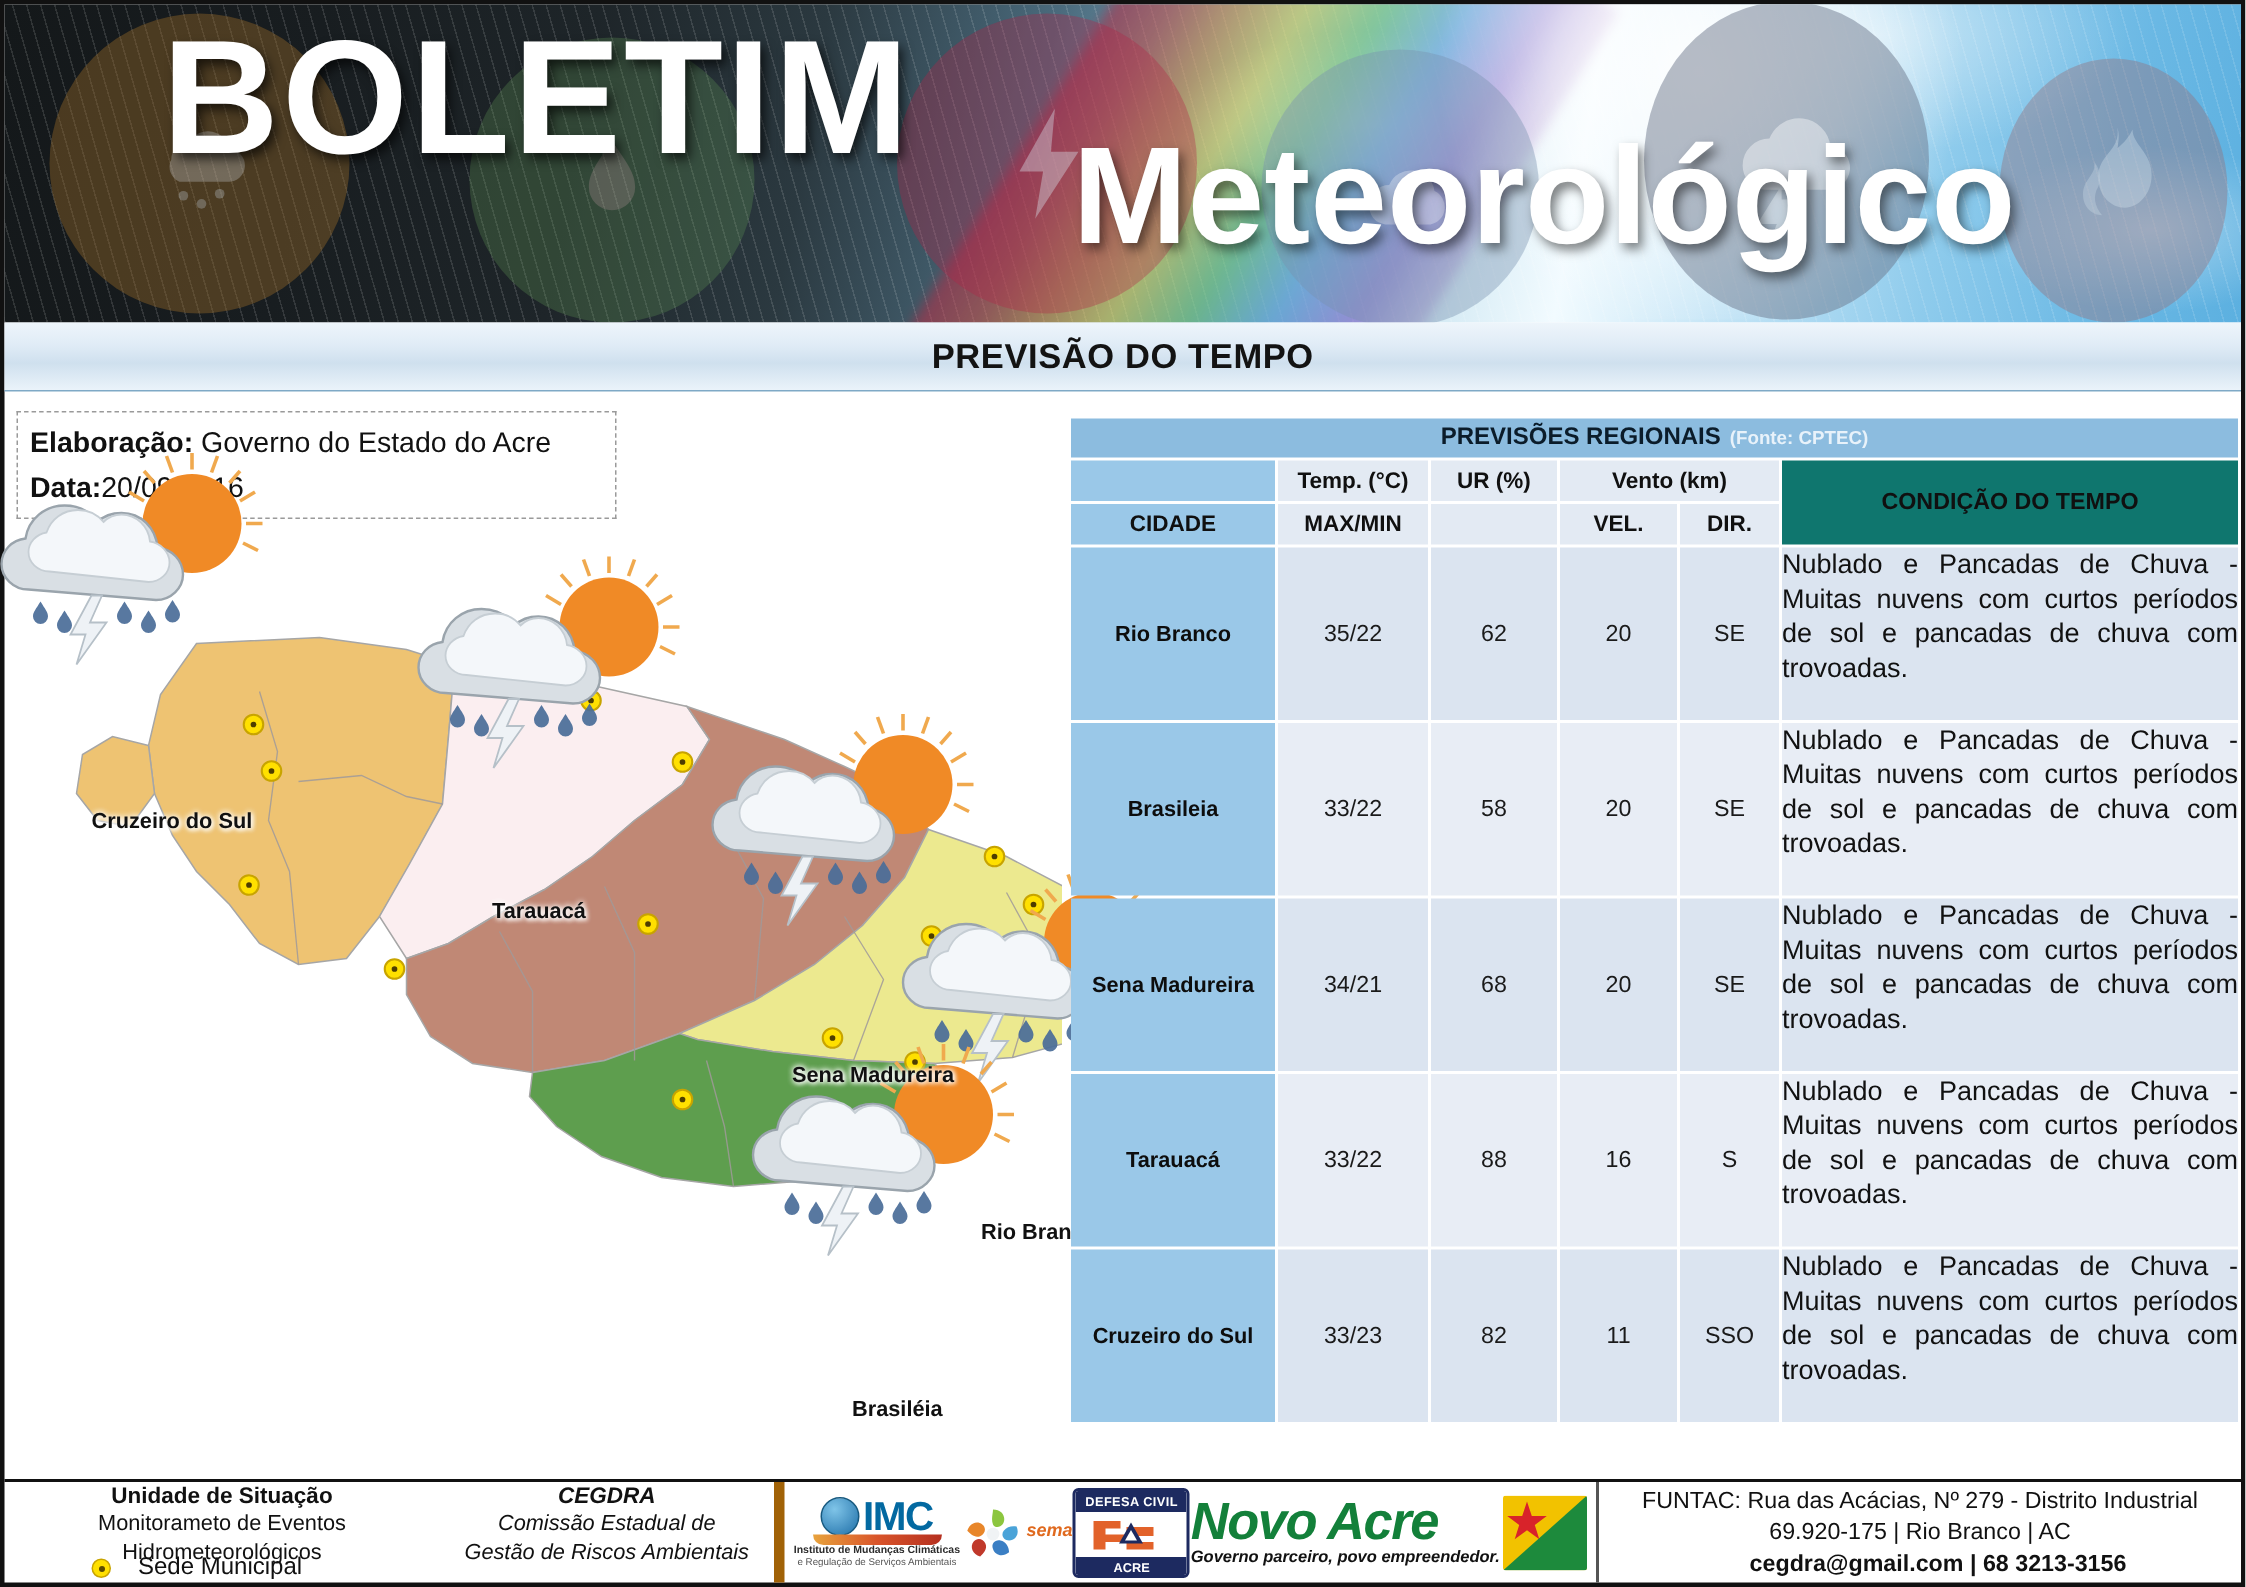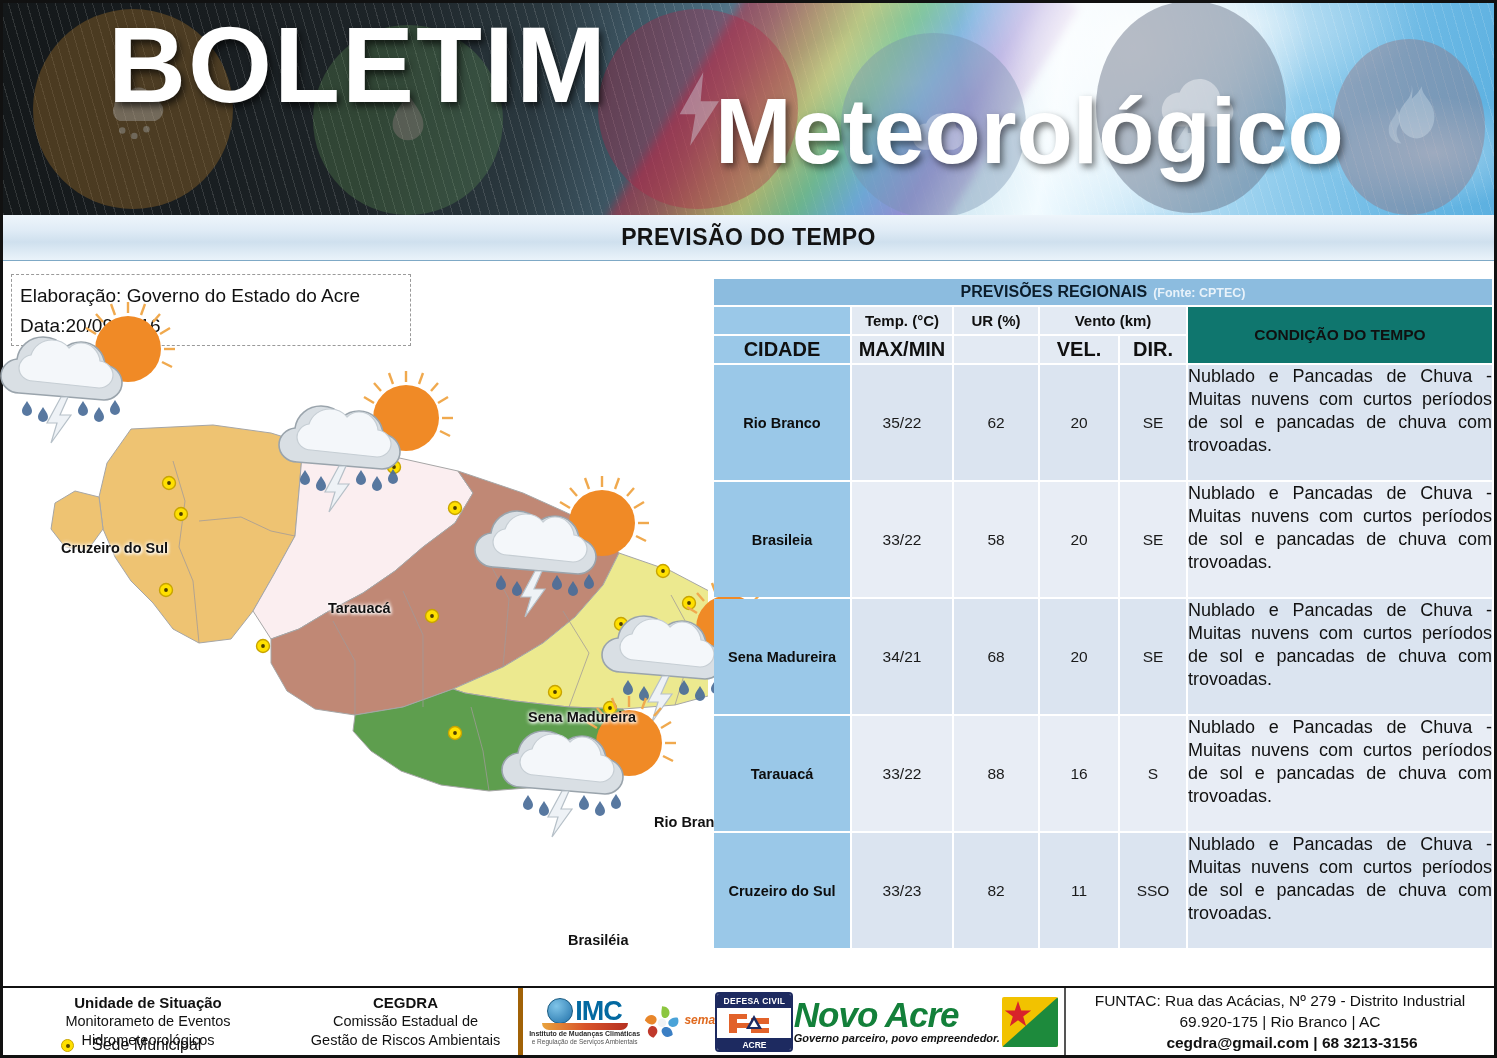--- a/index.html
+++ b/index.html
@@ -79,21 +79,21 @@
   }
   .subbar span { font-size:23px; font-weight:bold; color:#131313; letter-spacing:.4px; }
 
   
   .leftpanel { position:absolute; left:0; top:258px; width:705px; height:718px; }
   .metabox {
     position:absolute; left:8px; top:13px; width:400px; height:72px;
     border:1px dashed #9a9a9a; padding:6px 4px 0 8px;
   }
   .metarow { font-size:19px; color:#111; line-height:30px; white-space:nowrap; }
-  .metarow b { font-weight:normal; }
+  .metarow b { font-weight:bold; }
 
   
   .map { position:absolute; left:0; top:110px; width:705px; height:600px; }
   .map svg { display:block; }
   .citylabel {
     position:absolute; font-size:14.5px; font-weight:bold; color:#111;
     text-shadow:0 0 4px #fff, 0 0 4px #fff, 1px 1px 3px #fff;
     white-space:nowrap;
   }
   .wicon { position:absolute; }
@@ -116,21 +116,21 @@
   table.fc { border-collapse:separate; border-spacing:2px; width:100%; }
   table.fc th, table.fc td { padding:0; }
   .th-title {
     background:#8cbcdf; text-align:center; height:26px;
     font-size:16px; font-weight:bold; color:#0b1c2a;
   }
   .th-title small { font-size:12.5px; color:#e8f2fa; font-weight:bold; margin-left:6px; }
   .th-blue { background:#9ac8e8; }
   .th-lite { background:#e3eaf3; }
   .hcell { height:27px; text-align:center; font-size:15px; font-weight:bold; color:#101010; }
-  .hcell2 { height:27px; text-align:center; font-size:20px; font-weight:bold; color:#101010; }
+  .hcell2 { height:27px; text-align:center; font-size:15px; font-weight:bold; color:#101010; }
   .cond-head {
     background:#0f766e; text-align:center; font-size:15.5px; font-weight:bold; color:#101010;
   }
   td.city {
     background:#9ac8e8; text-align:center; font-size:14.5px; font-weight:bold; color:#0d0d0d;
     height:72px; line-height:20px;
   }
   td.num {
     background:#dbe4f0; text-align:center; font-size:15.5px; color:#1a1a1a;
   }
@@ -142,23 +142,23 @@
   td.cond.alt { background:#e8edf5; }
   td.cond div { text-align:justify; }
   td.cond div::after { content:""; display:inline-block; width:100%; }
 
   
   .footer {
     position:absolute; left:0; top:983px; width:1491px; height:69px;
     border-top:2px solid #111;
     display:flex; align-items:stretch;
   }
-  .fcell { display:flex; flex-direction:column; align-items:center; justify-content:center; }
+  .fcell { display:flex; flex-direction:column; align-items:center; }
   .f1 { width:290px; }
-  .f2 { width:230px; border-right:5px solid #a16207; }
+  .f2 { width:230px; border-right:7px solid #a16207;font-style:italic; }
   .fl-title { font-size:15px; font-weight:bold; color:#111; line-height:19px; }
   .fl-sub { font-size:14.5px; color:#111; line-height:19px; text-align:center; }
   .flogos { flex:1; display:flex; align-items:center; justify-content:space-around; padding:0 6px; }
   .f4 { width:430px; border-left:2px solid #555; display:flex; flex-direction:column;
         align-items:center; justify-content:center; }
   .f4 .ln { font-size:15.5px; color:#111; line-height:21px; }
   .f4 .ln.b { font-weight:bold;margin-left:24px; }
 
   
   .logo-imc { display:flex; flex-direction:column; align-items:center; }

